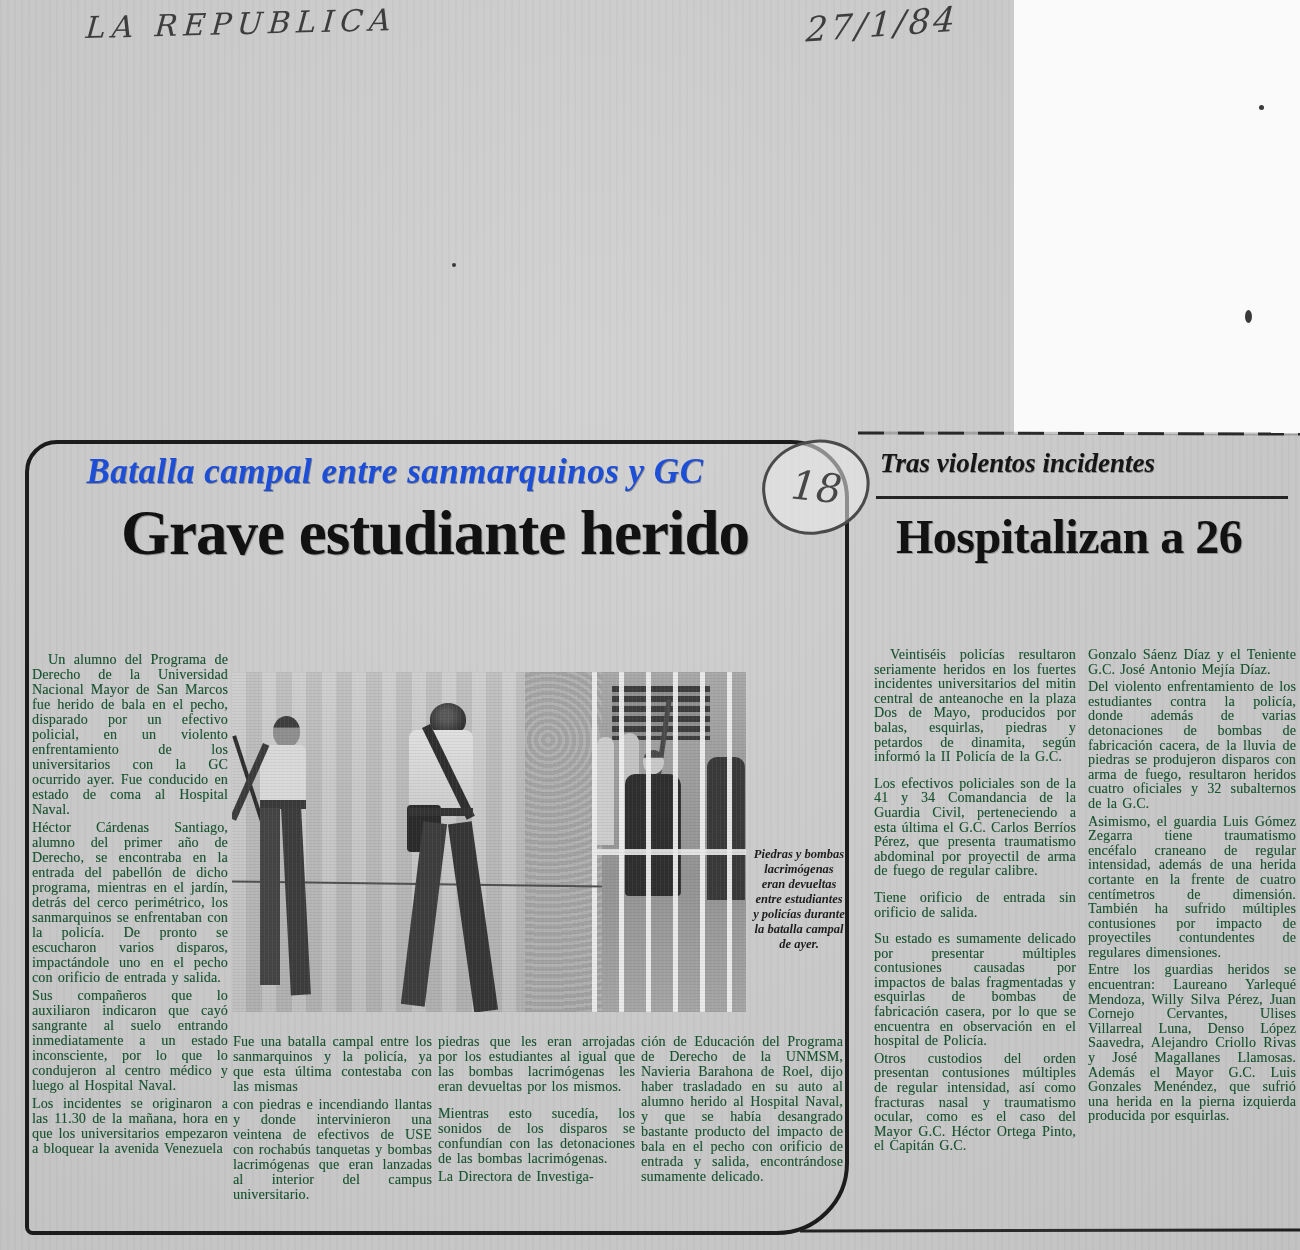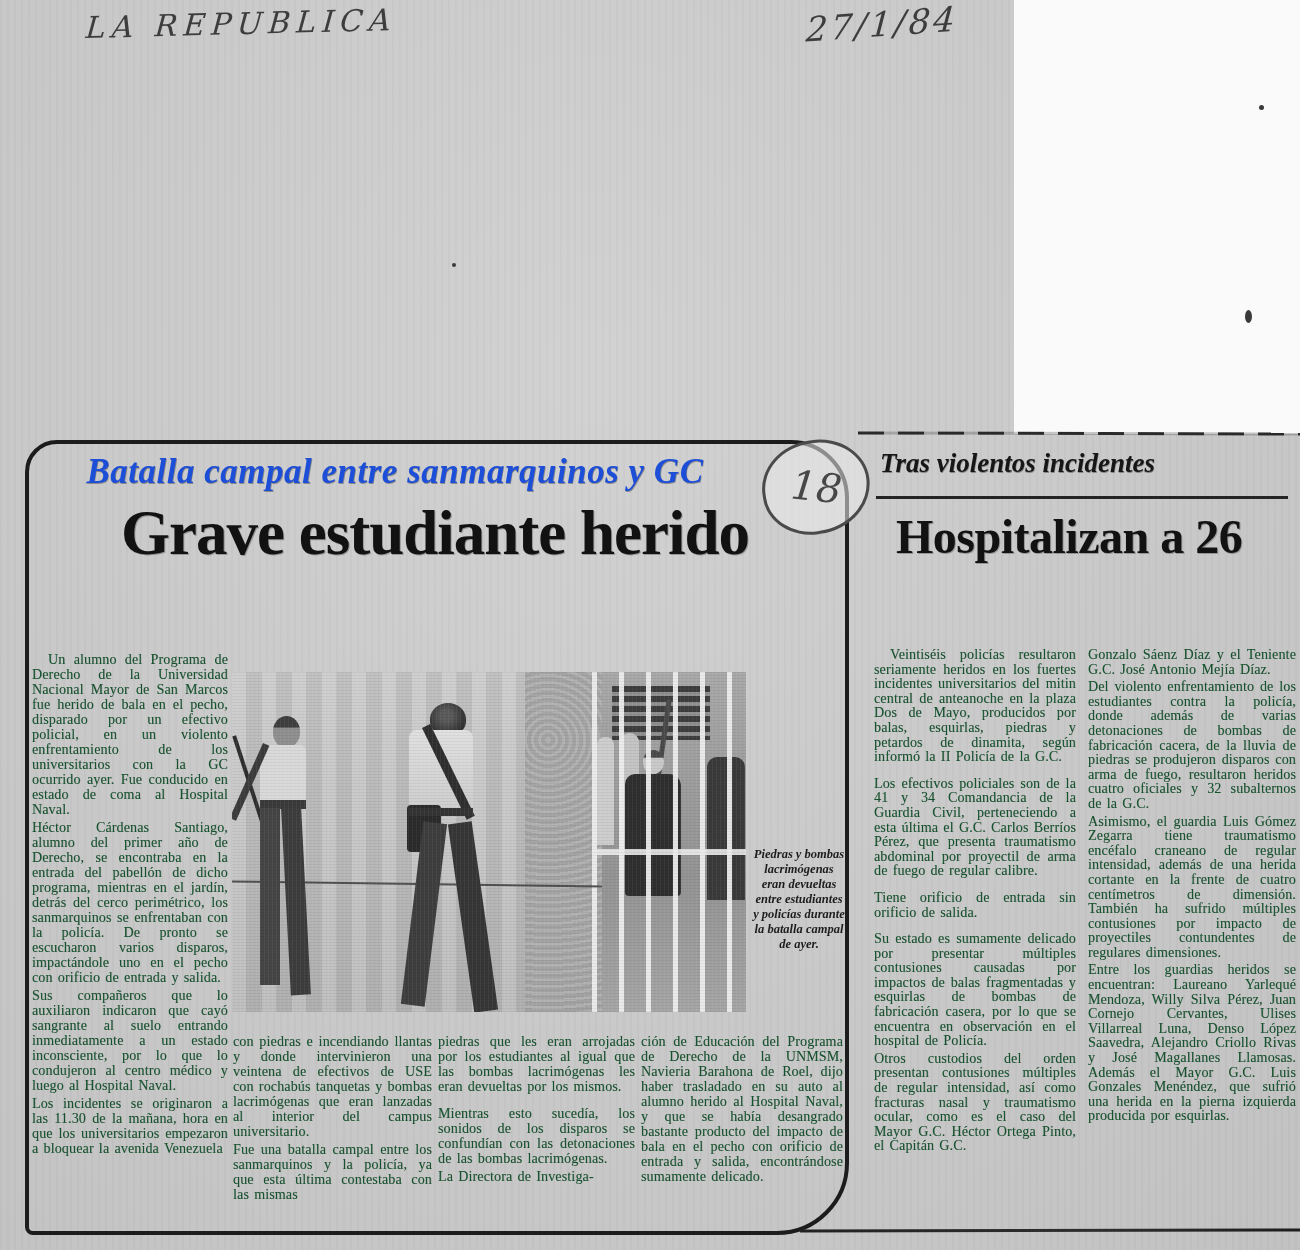--- a/index.html
+++ b/index.html
@@ -180,22 +180,22 @@
   <div class="ph-o2-strap"></div>
   <div class="ph-o2-pack"></div>
   <div class="ph-o2-belt"></div>
   <div class="ph-o2-leg1"></div>
   <div class="ph-o2-leg2"></div>
 </div>
 
 <div class="caption">Piedras y bombas lacrimógenas eran devueltas entre estudiantes y policías durante la batalla campal de ayer.</div>
 
 <div class="col lcol2">
+  <p>Fue una batalla campal entre los sanmarquinos y la policía, ya que esta última contestaba con las mismas</p>
   <p>con piedras e incendiando llantas y donde intervinieron una veintena de efectivos de USE con rochabús tanquetas y bombas lacrimógenas que eran lanzadas al interior del campus universitario.</p>
-  <p>Fue una batalla campal entre los sanmarquinos y la policía, ya que esta última contestaba con las mismas</p>
 </div>
 
 <div class="col lcol3">
   <p>piedras que les eran arrojadas por los estudiantes al igual que las bombas lacrimógenas les eran devueltas por los mismos.</p>
   <p class="gap">Mientras esto sucedía, los sonidos de los disparos se confundían con las detonaciones de las bombas lacrimógenas.</p>
   <p>La Directora de Investiga-</p>
 </div>
 
 <div class="col lcol4">
   <p>ción de Educación del Programa de Derecho de la UNMSM, Navieria Barahona de Roel, dijo haber trasladado en su auto al alumno herido al Hospital Naval, y que se había desangrado bastante producto del impacto de bala en el pecho con orificio de entrada y salida, encontrándose sumamente delicado.</p>

